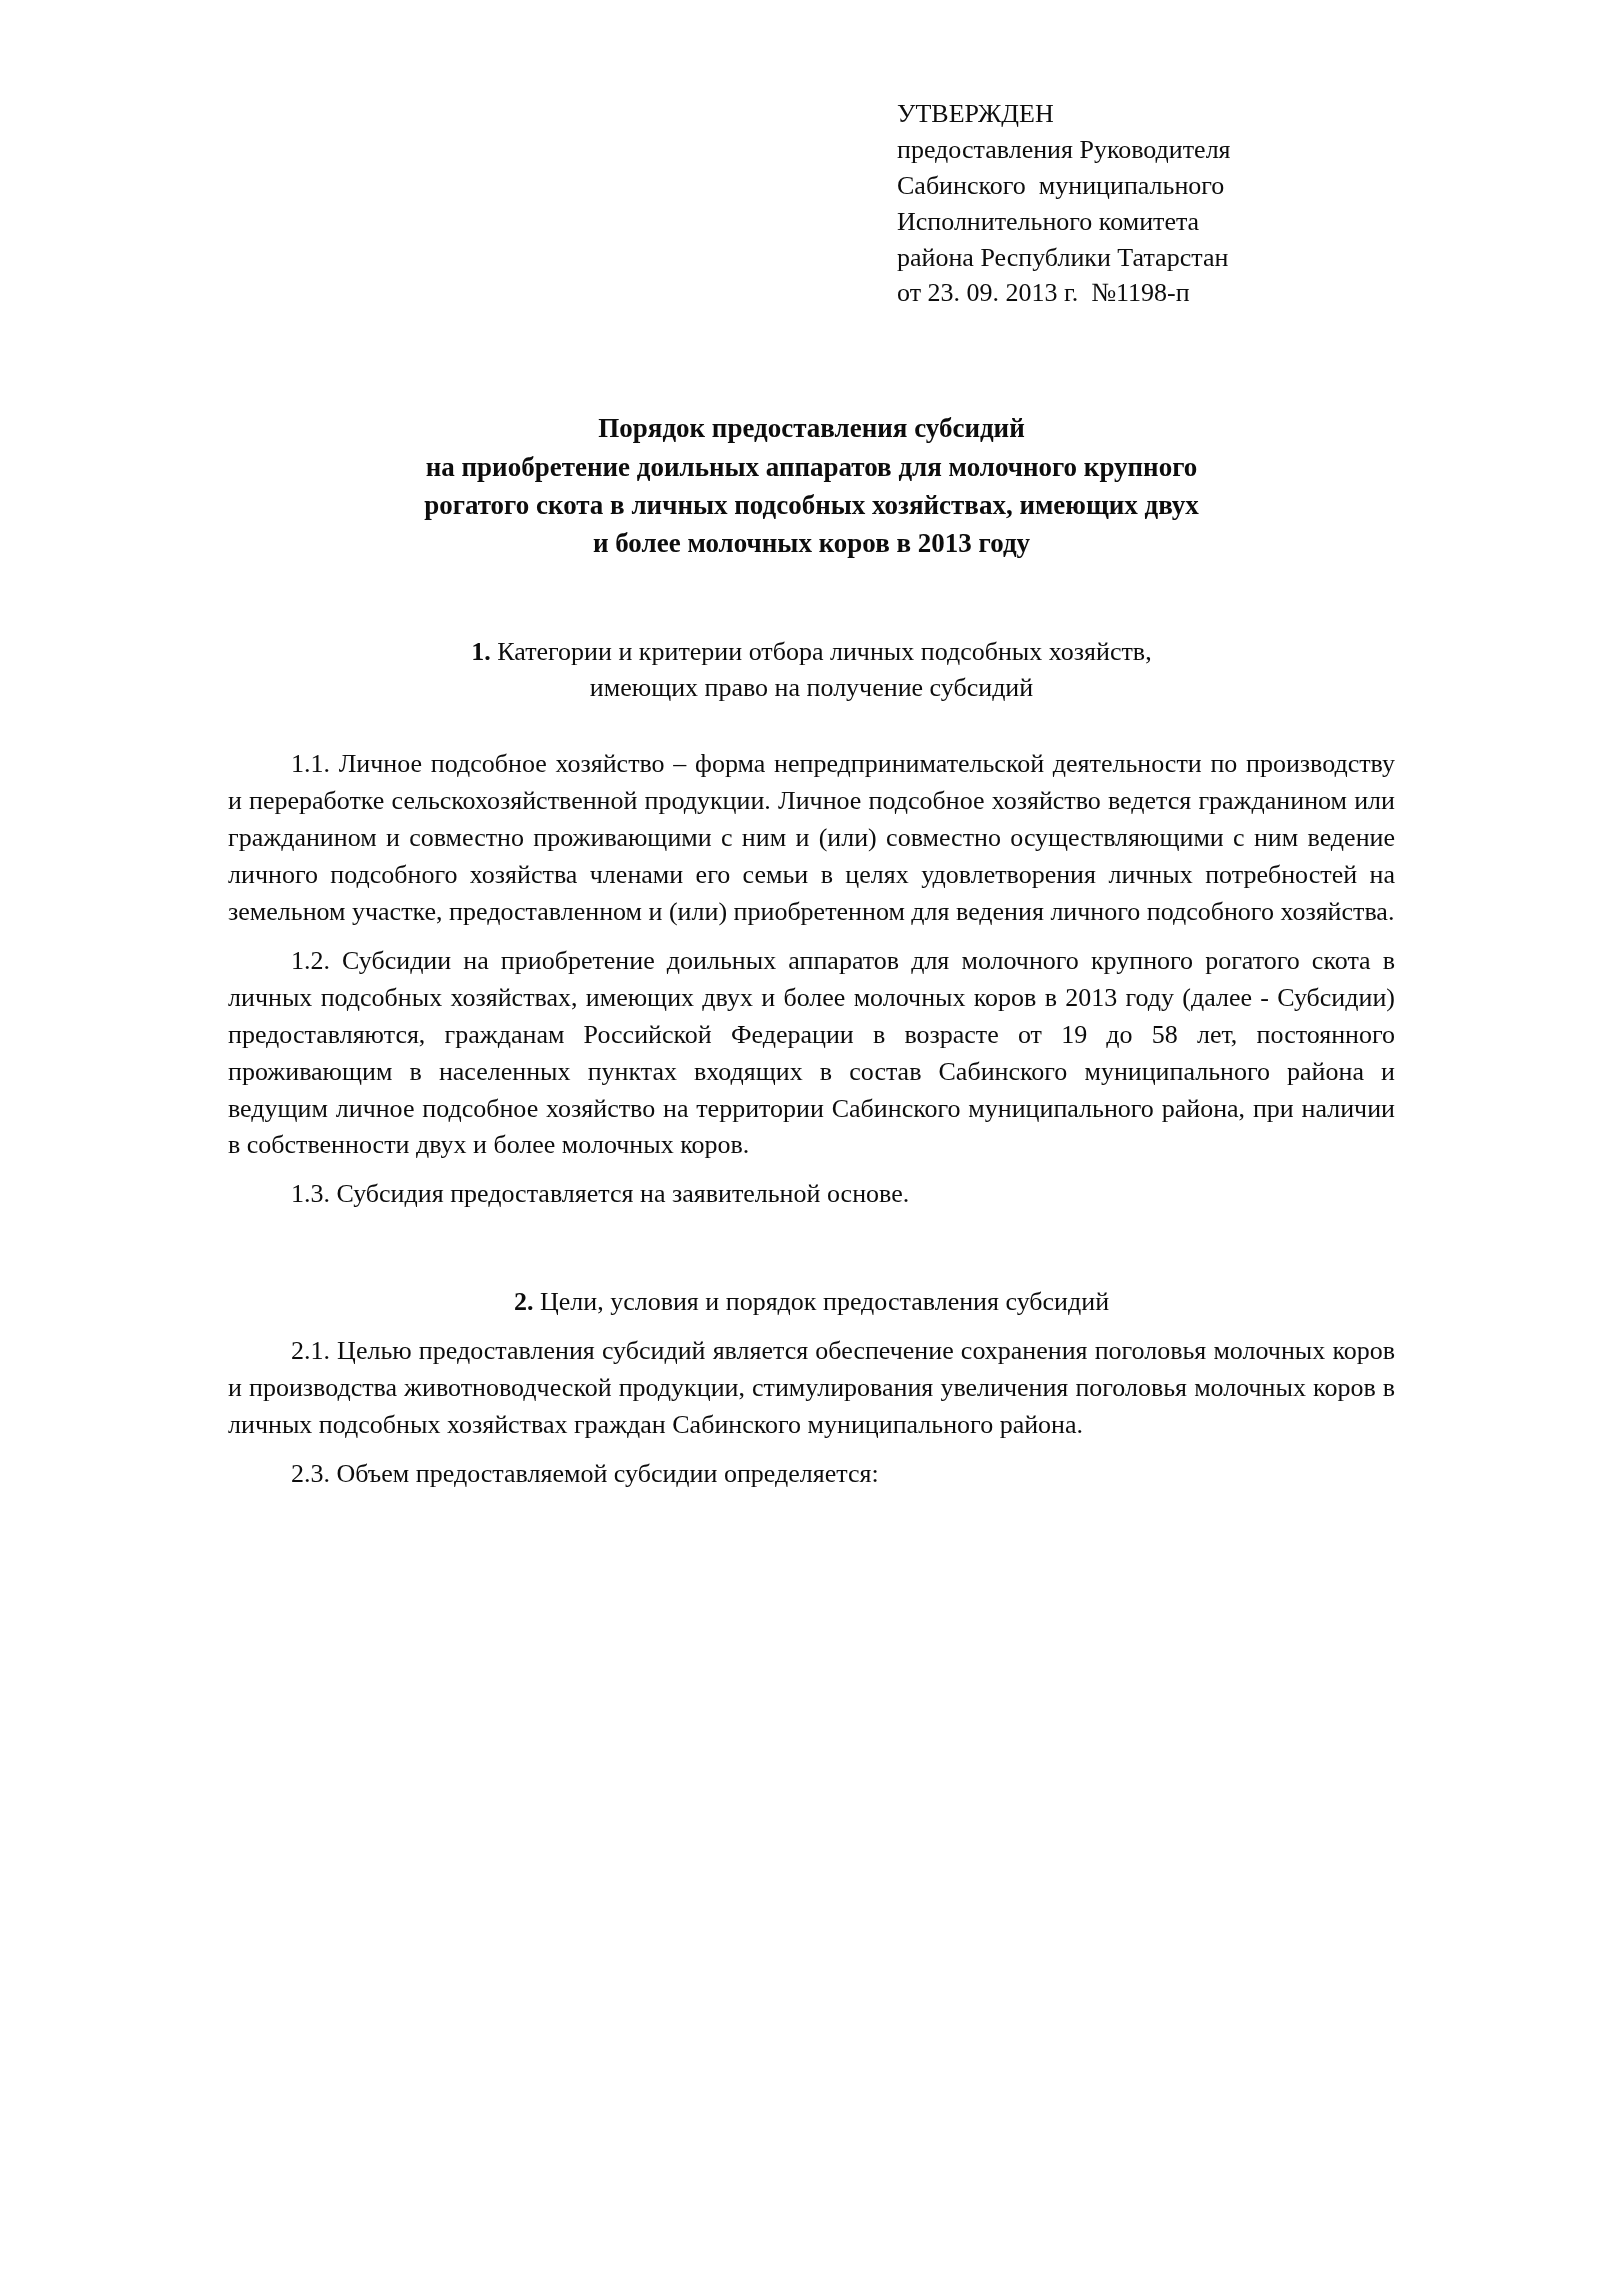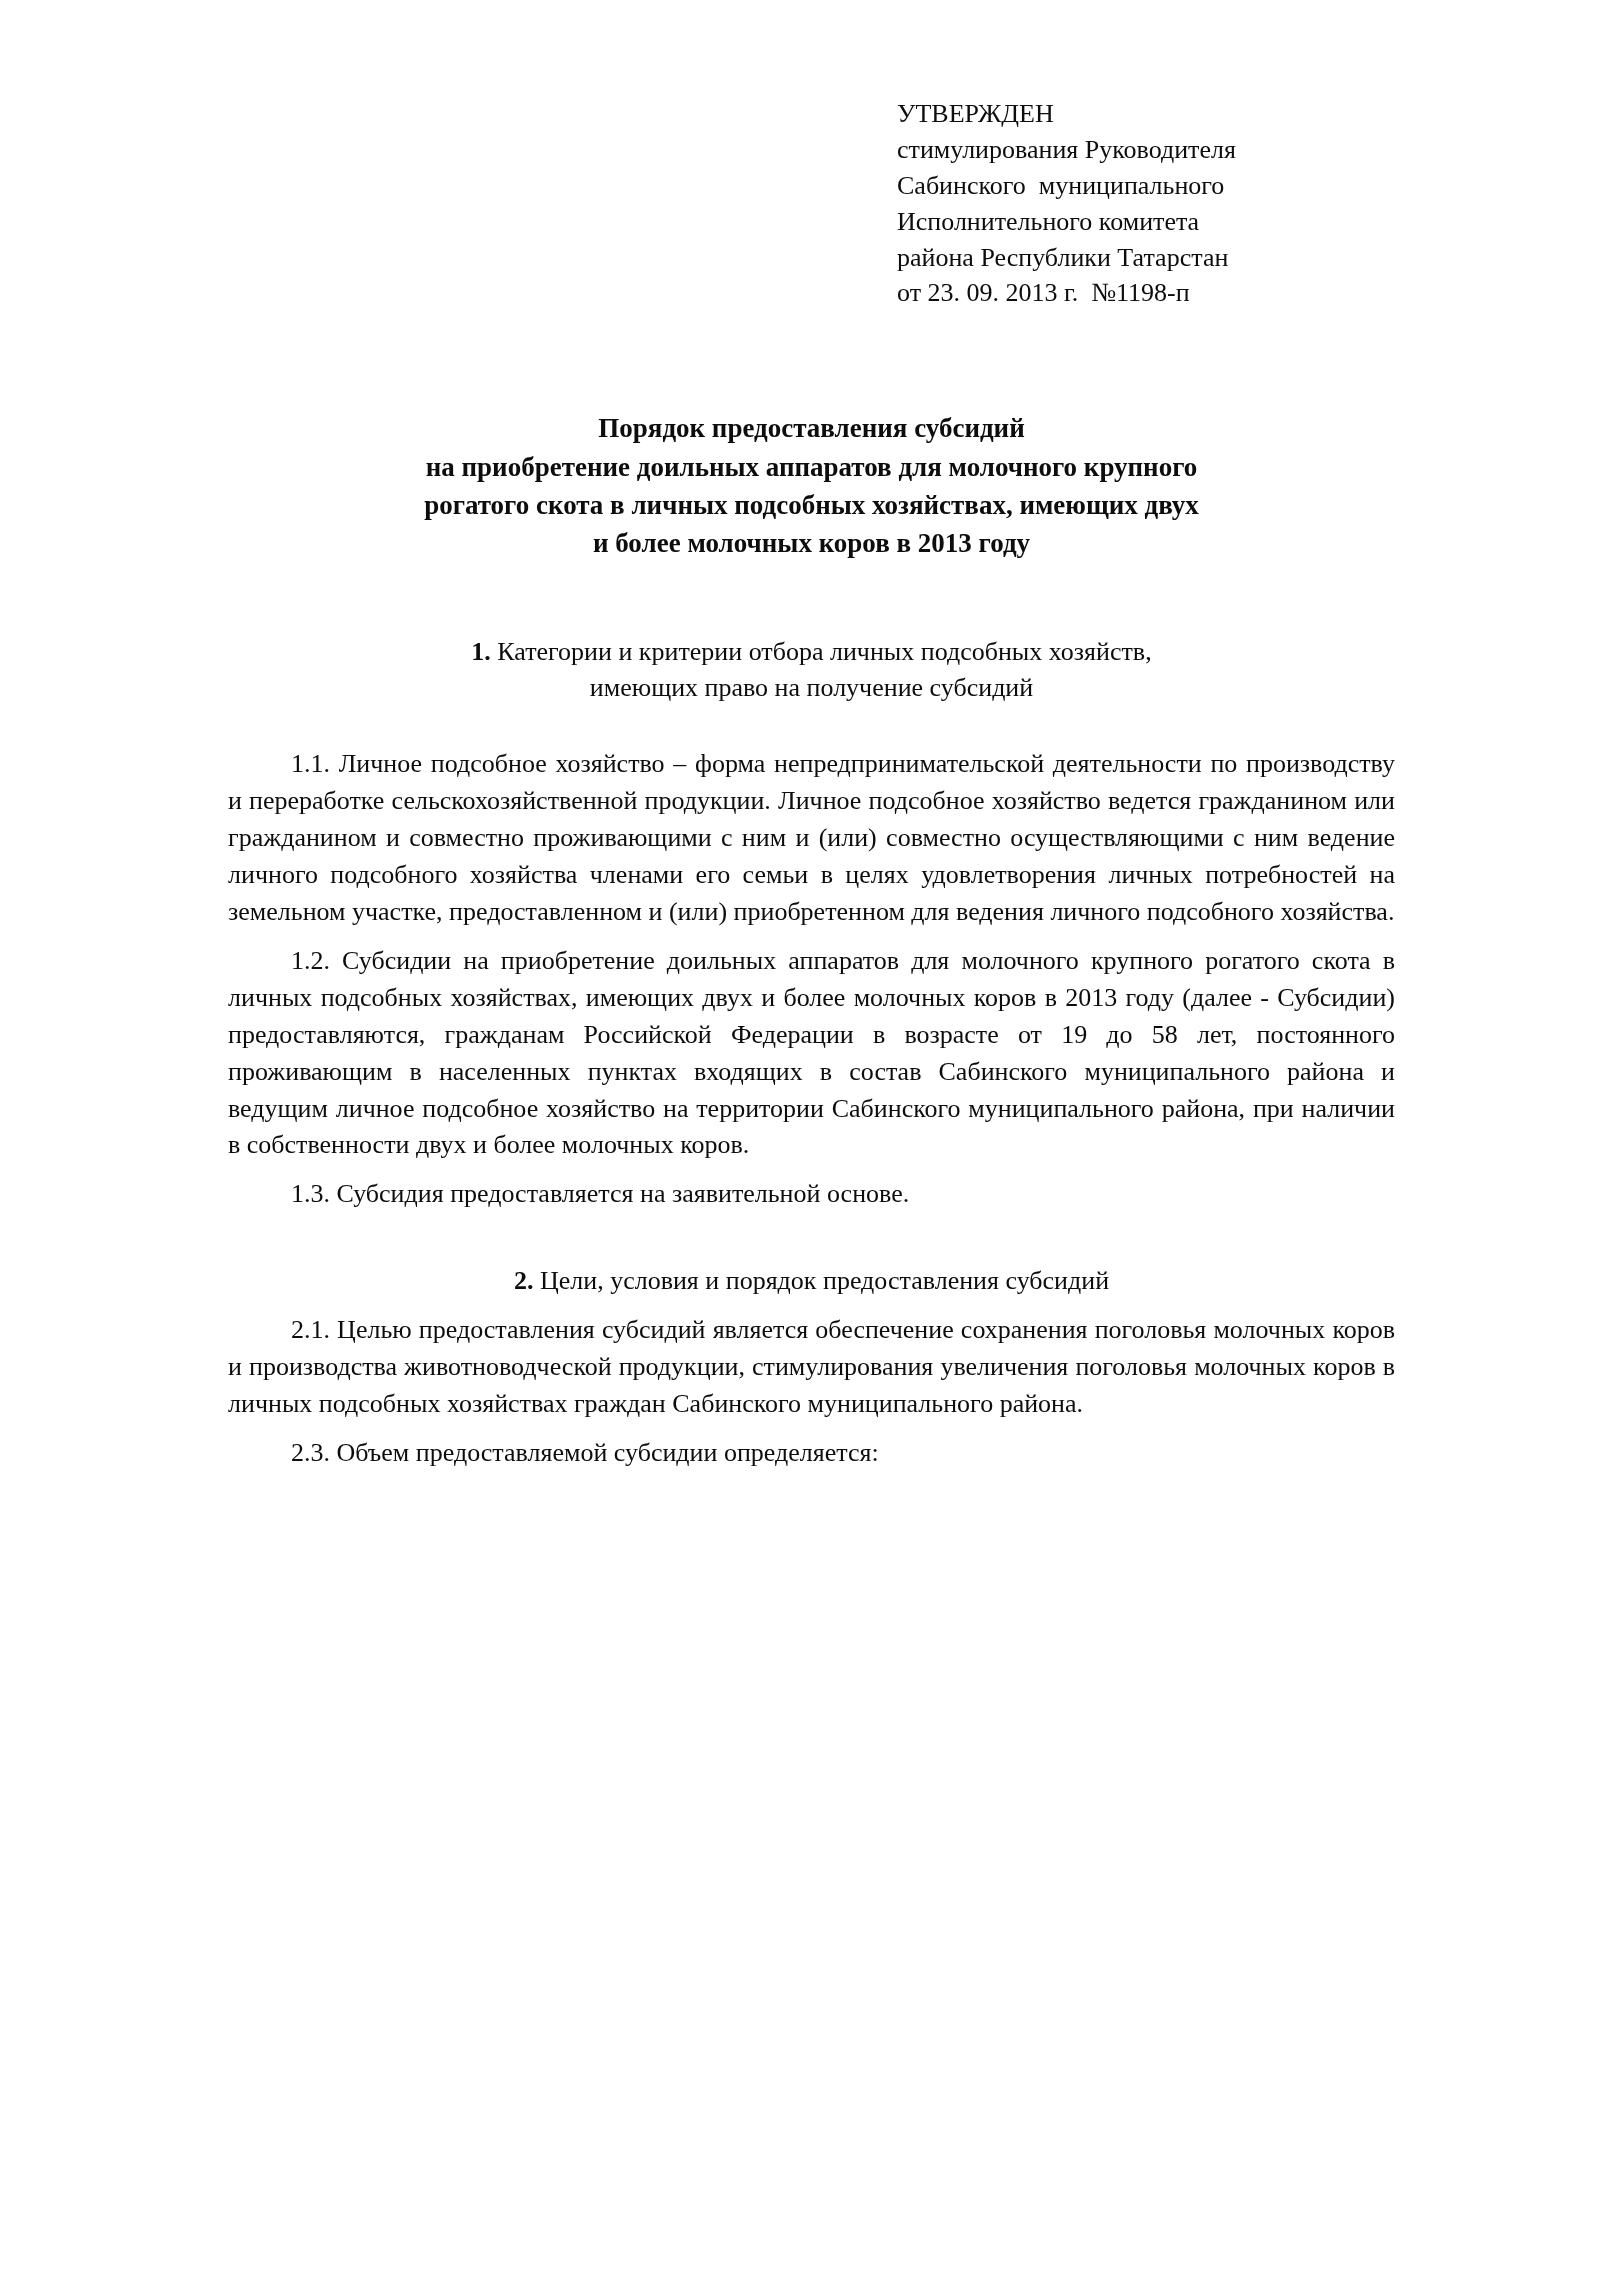--- a/index.html
+++ b/index.html
@@ -41,21 +41,21 @@
     font-size: 26px;
     line-height: 1.42;
   }
   .section-heading .num {
     font-weight: bold;
   }
   .section-heading .sline {
     display: block;
   }
   .section-heading.inline-head {
-    margin-top: 50px;
+    margin-top: 71px;
   }
   p.body-par {
     margin: 12px;
     font-size: 26px;
     line-height: 1.42;
     text-align: justify;
     text-indent: 63px;
     hyphens: none;
   }
   .paragraphs {
@@ -65,21 +65,21 @@
     margin-top: 0;
   }
 </style>
 </head>
 <body>
 
 <div class="page">
 
   <div class="approval-block">
     <div class="line">УТВЕРЖДЕН</div>
-    <div class="line">стимулирования Руководителя</div>
+    <div class="line">предоставления Руководителя</div>
     <div class="line">Сабинского  муниципального</div>
     <div class="line">Исполнительного комитета</div>
     <div class="line">района Республики Татарстан</div>
     <div class="line">от 23. 09. 2013 г.  №1198-п</div>
   </div>
 
   <div class="title-block">
     <span class="tline">Порядок предоставления субсидий</span>
     <span class="tline">на приобретение доильных аппаратов для молочного крупного</span>
     <span class="tline">рогатого скота в личных подсобных хозяйствах, имеющих двух</span>

